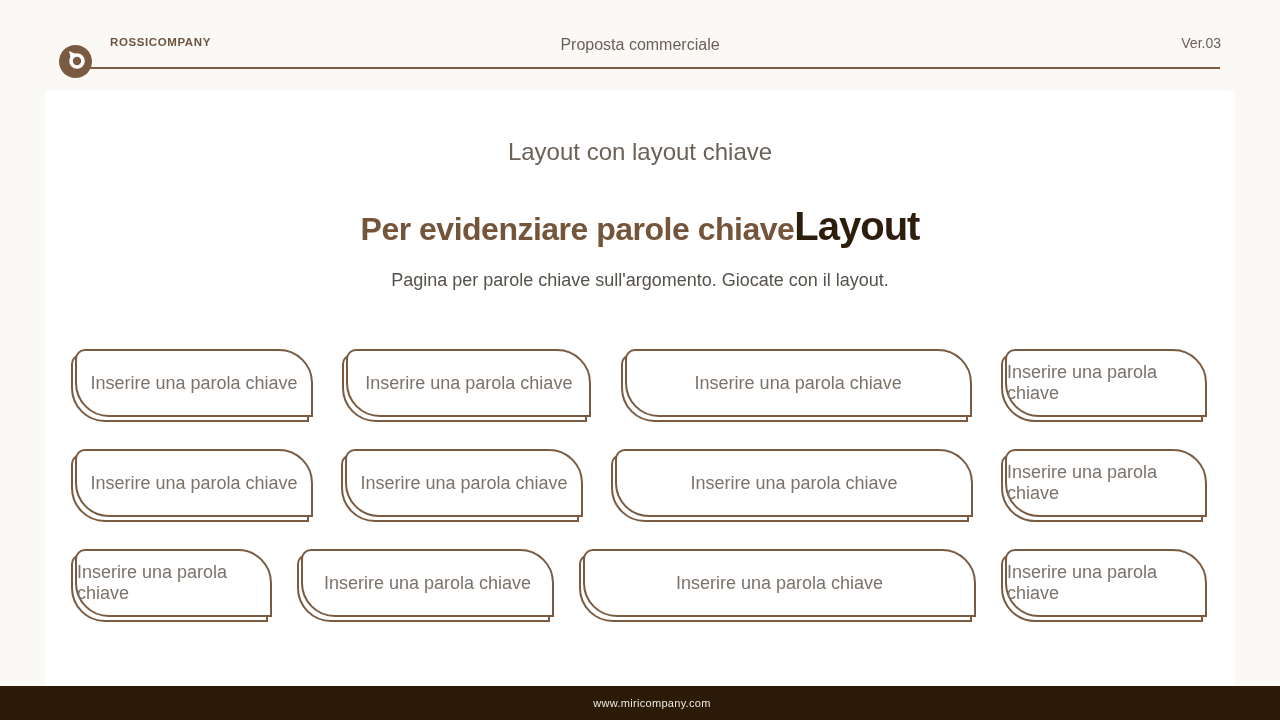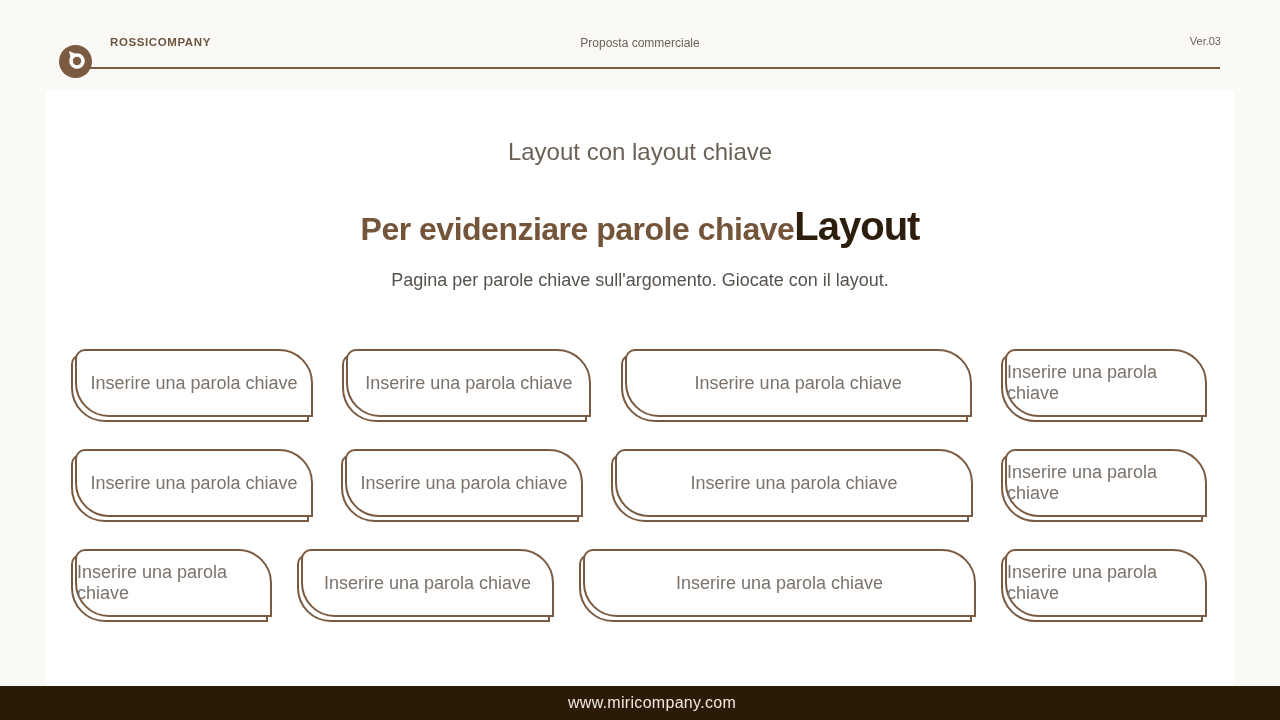--- a/index.html
+++ b/index.html
@@ -38,25 +38,25 @@
     position:absolute;left:59px;top:45px;width:33px;height:33px;
     background:var(--accent);border-radius:50%;
     display:flex;align-items:center;justify-content:center;
   }
   .company{
     position:absolute;left:110px;top:36px;
     font-size:11.5px;font-weight:700;letter-spacing:.6px;color:#6d5440;
   }
   .doc-title{
     position:absolute;left:0;right:0;top:36px;text-align:center;
-    font-size:12px;color:var(--muted);
+    font-size:16px;color:var(--muted);
   }
   .version{
     position:absolute;right:59px;top:35px;
-    font-size:11px;color:var(--muted);text-align:right;
+    font-size:14px;color:var(--muted);text-align:right;
   }
 
   
   .eyebrow{
     position:absolute;left:0;right:0;top:138px;text-align:center;
     font-size:24px;font-weight:400;color:var(--muted);
   }
   .heading{
     position:absolute;left:0;right:0;top:180px;
     display:flex;justify-content:center;align-items:baseline;
@@ -90,21 +90,21 @@
   .kw-shadow{transform:translate(-4px,5px);}
   .kw-face{display:flex;align-items:center;justify-content:center;}
   .kw-label{font-size:18px;color:var(--label);}
 
   
   .footer{
     position:absolute;left:0;right:0;bottom:0;height:34px;
     background:var(--footer-bg);
     display:flex;align-items:center;justify-content:center;
   }
-  .footer-url{font-size:16px;color:var(--footer-text);letter-spacing:.3px;margin-left:24px;}
+  .footer-url{font-size:11px;color:var(--footer-text);letter-spacing:.3px;margin-left:24px;}
 </style>
 </head>
 <body>
 
 <div class="slide">
 
   <div class="panel"></div>
 
   <div class="header">
     <div class="header-line"></div>

